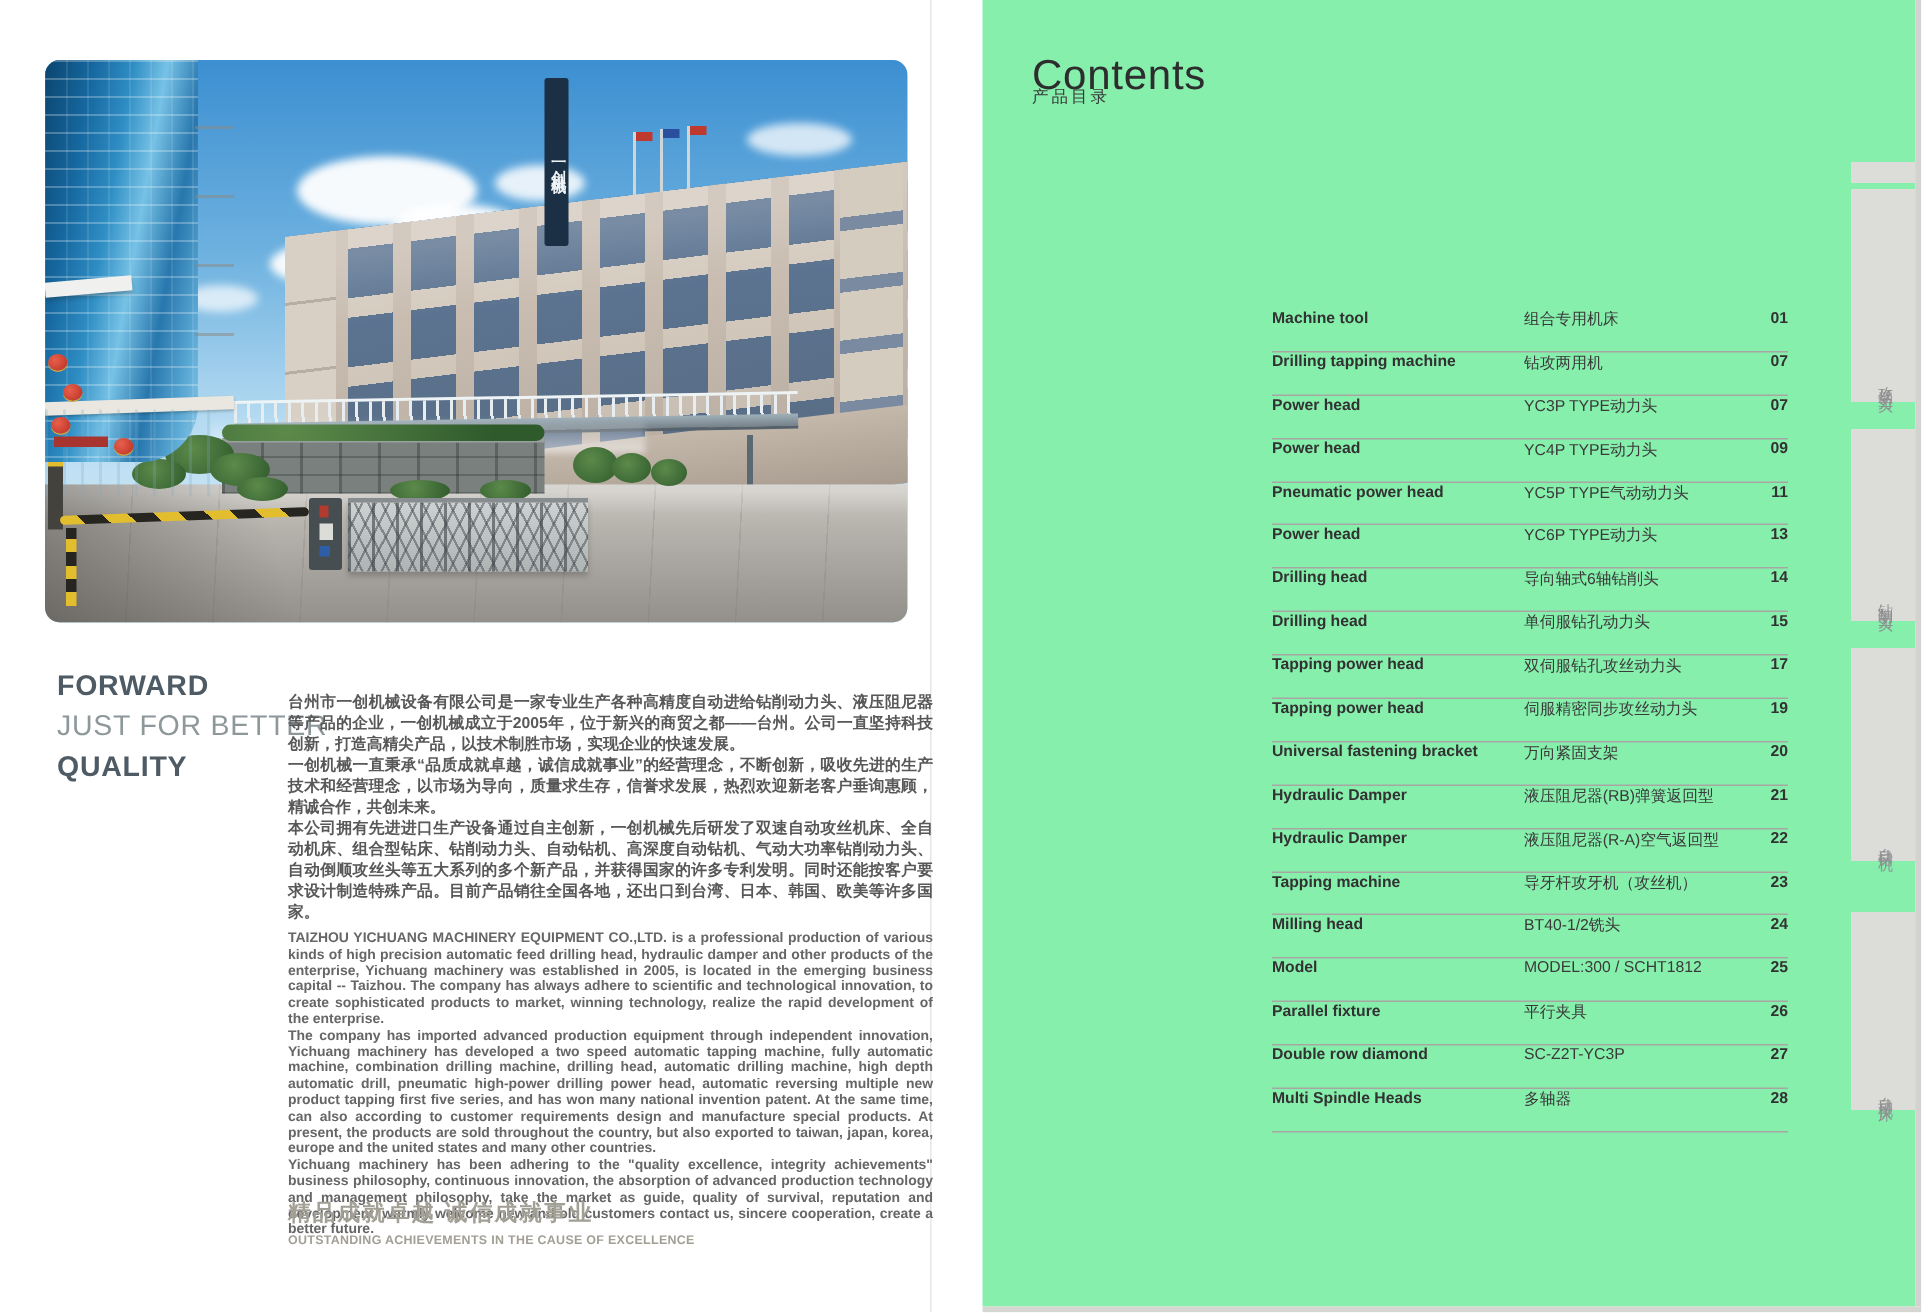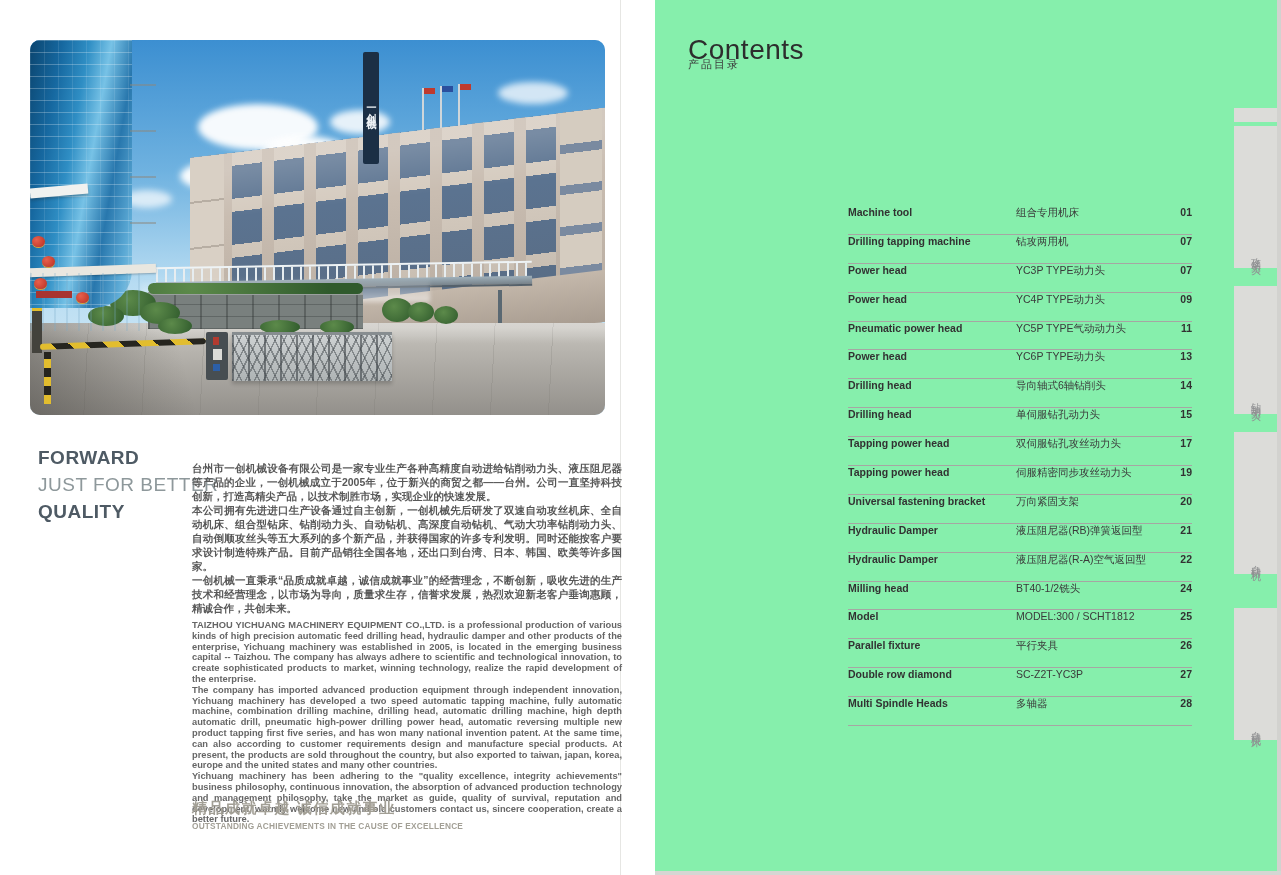--- a/index.html
+++ b/index.html
@@ -207,22 +207,22 @@
   </div>
 
   <div class="abs slogan">
     <div class="bd">FORWARD</div>
     <div class="lt">JUST FOR BETTER</div>
     <div class="bd">QUALITY</div>
   </div>
 
   <div class="abs intro">
     <p class="cn-p">台州市一创机械设备有限公司是一家专业生产各种高精度自动进给钻削动力头、液压阻尼器等产品的企业，一创机械成立于2005年，位于新兴的商贸之都——台州。公司一直坚持科技创新，打造高精尖产品，以技术制胜市场，实现企业的快速发展。</p>
+    <p class="cn-p">一创机械一直秉承“品质成就卓越，诚信成就事业”的经营理念，不断创新，吸收先进的生产技术和经营理念，以市场为导向，质量求生存，信誉求发展，热烈欢迎新老客户垂询惠顾，精诚合作，共创未来。</p>
     <p class="cn-p">本公司拥有先进进口生产设备通过自主创新，一创机械先后研发了双速自动攻丝机床、全自动机床、组合型钻床、钻削动力头、自动钻机、高深度自动钻机、气动大功率钻削动力头、自动倒顺攻丝头等五大系列的多个新产品，并获得国家的许多专利发明。同时还能按客户要求设计制造特殊产品。目前产品销往全国各地，还出口到台湾、日本、韩国、欧美等许多国家。</p>
-    <p class="cn-p">一创机械一直秉承“品质成就卓越，诚信成就事业”的经营理念，不断创新，吸收先进的生产技术和经营理念，以市场为导向，质量求生存，信誉求发展，热烈欢迎新老客户垂询惠顾，精诚合作，共创未来。</p>
     <div class="en-block">
       <p class="en-p">TAIZHOU YICHUANG MACHINERY EQUIPMENT CO.,LTD. is a professional production of various kinds of high precision automatic feed drilling head, hydraulic damper and other products of the enterprise, Yichuang machinery was established in 2005, is located in the emerging business capital -- Taizhou. The company has always adhere to scientific and technological innovation, to create sophisticated products to market, winning technology, realize the rapid development of the enterprise.</p>
       <p class="en-p">The company has imported advanced production equipment through independent innovation, Yichuang machinery has developed a two speed automatic tapping machine, fully automatic machine, combination drilling machine, drilling head, automatic drilling machine, high depth automatic drill, pneumatic high-power drilling power head, automatic reversing multiple new product tapping first five series, and has won many national invention patent. At the same time, can also according to customer requirements design and manufacture special products. At present, the products are sold throughout the country, but also exported to taiwan, japan, korea, europe and the united states and many other countries.</p>
       <p class="en-p">Yichuang machinery has been adhering to the "quality excellence, integrity achievements" business philosophy, continuous innovation, the absorption of advanced production technology and management philosophy, take the market as guide, quality of survival, reputation and development, warmly welcome new and old customers contact us, sincere cooperation, create a better future.</p>
     </div>
   </div>
 
   <div class="abs footer-slogan">
     <div class="cn">精品成就卓越  诚信成就事业</div>
     <div class="en">OUTSTANDING ACHIEVEMENTS IN THE CAUSE OF EXCELLENCE</div>
@@ -292,20 +292,25 @@
     <div class="en">Hydraulic Damper</div>
     <div class="cn">液压阻尼器(RB)弹簧返回型</div>
     <div class="pg">21</div>
   </div>
         <div class="toc-row">
     <div class="en">Hydraulic Damper</div>
     <div class="cn">液压阻尼器(R-A)空气返回型</div>
     <div class="pg">22</div>
   </div>
         <div class="toc-row">
+    <div class="en">Tapping machine</div>
+    <div class="cn">导牙杆攻牙机（攻丝机）</div>
+    <div class="pg">23</div>
+  </div>
+        <div class="toc-row">
     <div class="en">Milling head</div>
     <div class="cn">BT40-1/2铣头</div>
     <div class="pg">24</div>
   </div>
         <div class="toc-row">
     <div class="en">Model</div>
     <div class="cn">MODEL:300 / SCHT1812</div>
     <div class="pg">25</div>
   </div>
         <div class="toc-row">

